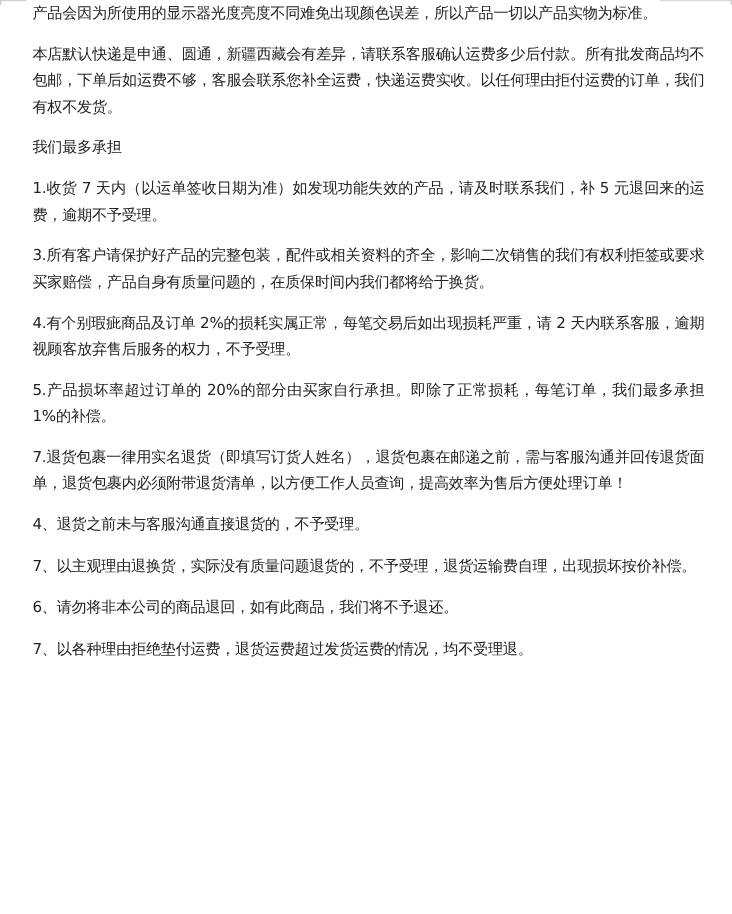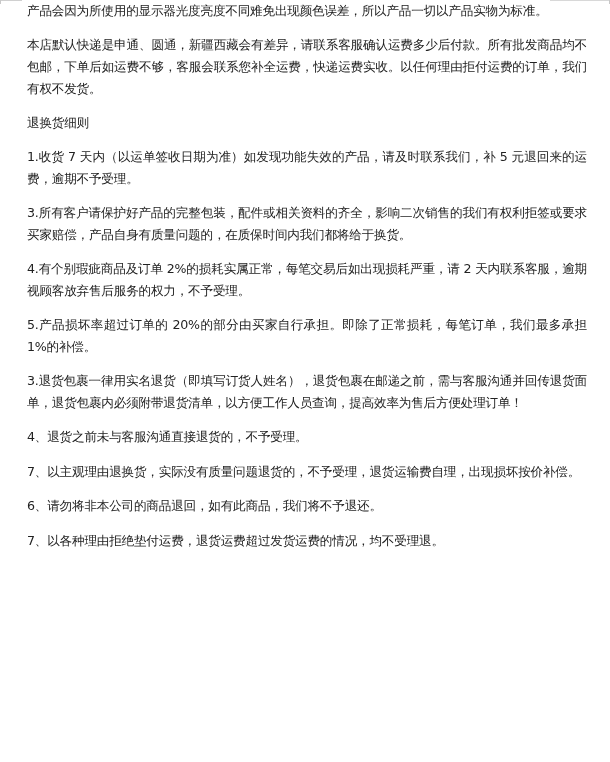--- a/index.html
+++ b/index.html
@@ -52,24 +52,24 @@
 
 <div class="frame-top-left"></div>
 <div class="frame-left"></div>
 <div class="frame-top-right"></div>
 <div class="frame-right"></div>
 
 <div class="doc">
   <p>产品会因为所使用的显示器光度亮度不同难免出现颜色误差，所以产品一切以产品实物为标准。</p>
   <p>本店默认快递是申通、圆通，新疆西藏会有差异，请联系客服确认运费多少后付款。所有批发商品均不包邮，下单后如运费不够，客服会联系您补全运费，快递运费实收。以任何理由拒付运费的订单，我们有权不发货。</p>
 
-  <p class="heading">退换货细则</p>
+  <p class="heading">我们最多承担</p>
   <p>1.收货 7 天内（以运单签收日期为准）如发现功能失效的产品，请及时联系我们，补 5 元退回来的运费，逾期不予受理。</p>
   <p>3.所有客户请保护好产品的完整包装，配件或相关资料的齐全，影响二次销售的我们有权利拒签或要求买家赔偿，产品自身有质量问题的，在质保时间内我们都将给于换货。</p>
   <p>4.有个别瑕疵商品及订单 2%的损耗实属正常，每笔交易后如出现损耗严重，请 2 天内联系客服，逾期视顾客放弃售后服务的权力，不予受理。</p>
   <p>5.产品损坏率超过订单的 20%的部分由买家自行承担。即除了正常损耗，每笔订单，我们最多承担 1%的补偿。</p>
 
-  <p>3.退货包裹一律用实名退货（即填写订货人姓名），退货包裹在邮递之前，需与客服沟通并回传退货面单，退货包裹内必须附带退货清单，以方便工作人员查询，提高效率为售后方便处理订单！</p>
+  <p>7.退货包裹一律用实名退货（即填写订货人姓名），退货包裹在邮递之前，需与客服沟通并回传退货面单，退货包裹内必须附带退货清单，以方便工作人员查询，提高效率为售后方便处理订单！</p>
   <p class="single">4、退货之前未与客服沟通直接退货的，不予受理。</p>
   <p class="single">7、以主观理由退换货，实际没有质量问题退货的，不予受理，退货运输费自理，出现损坏按价补偿。</p>
   <p class="single">6、请勿将非本公司的商品退回，如有此商品，我们将不予退还。</p>
   <p class="single">7、以各种理由拒绝垫付运费，退货运费超过发货运费的情况，均不受理退。</p>
 </div>
 
 </body></html>

